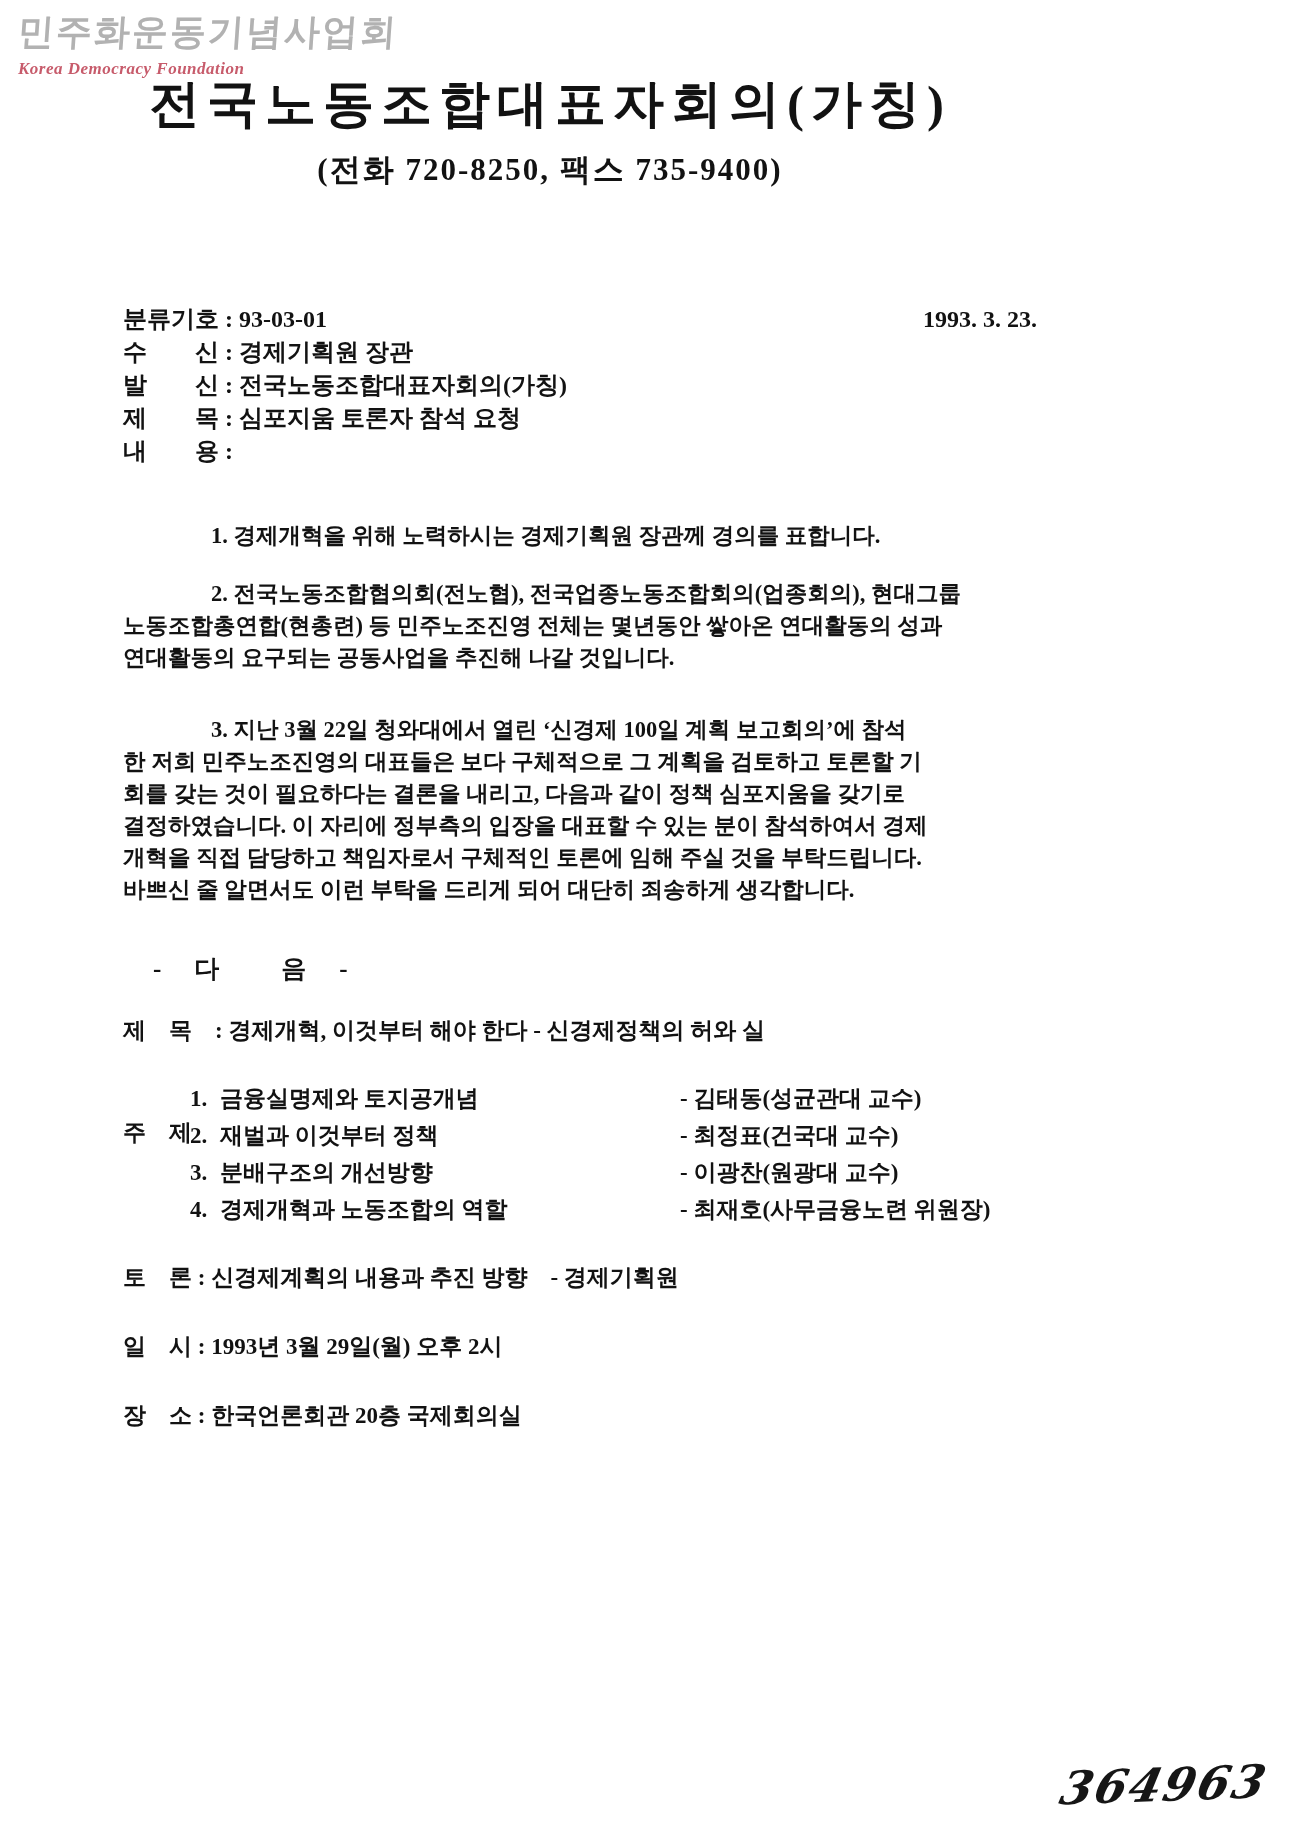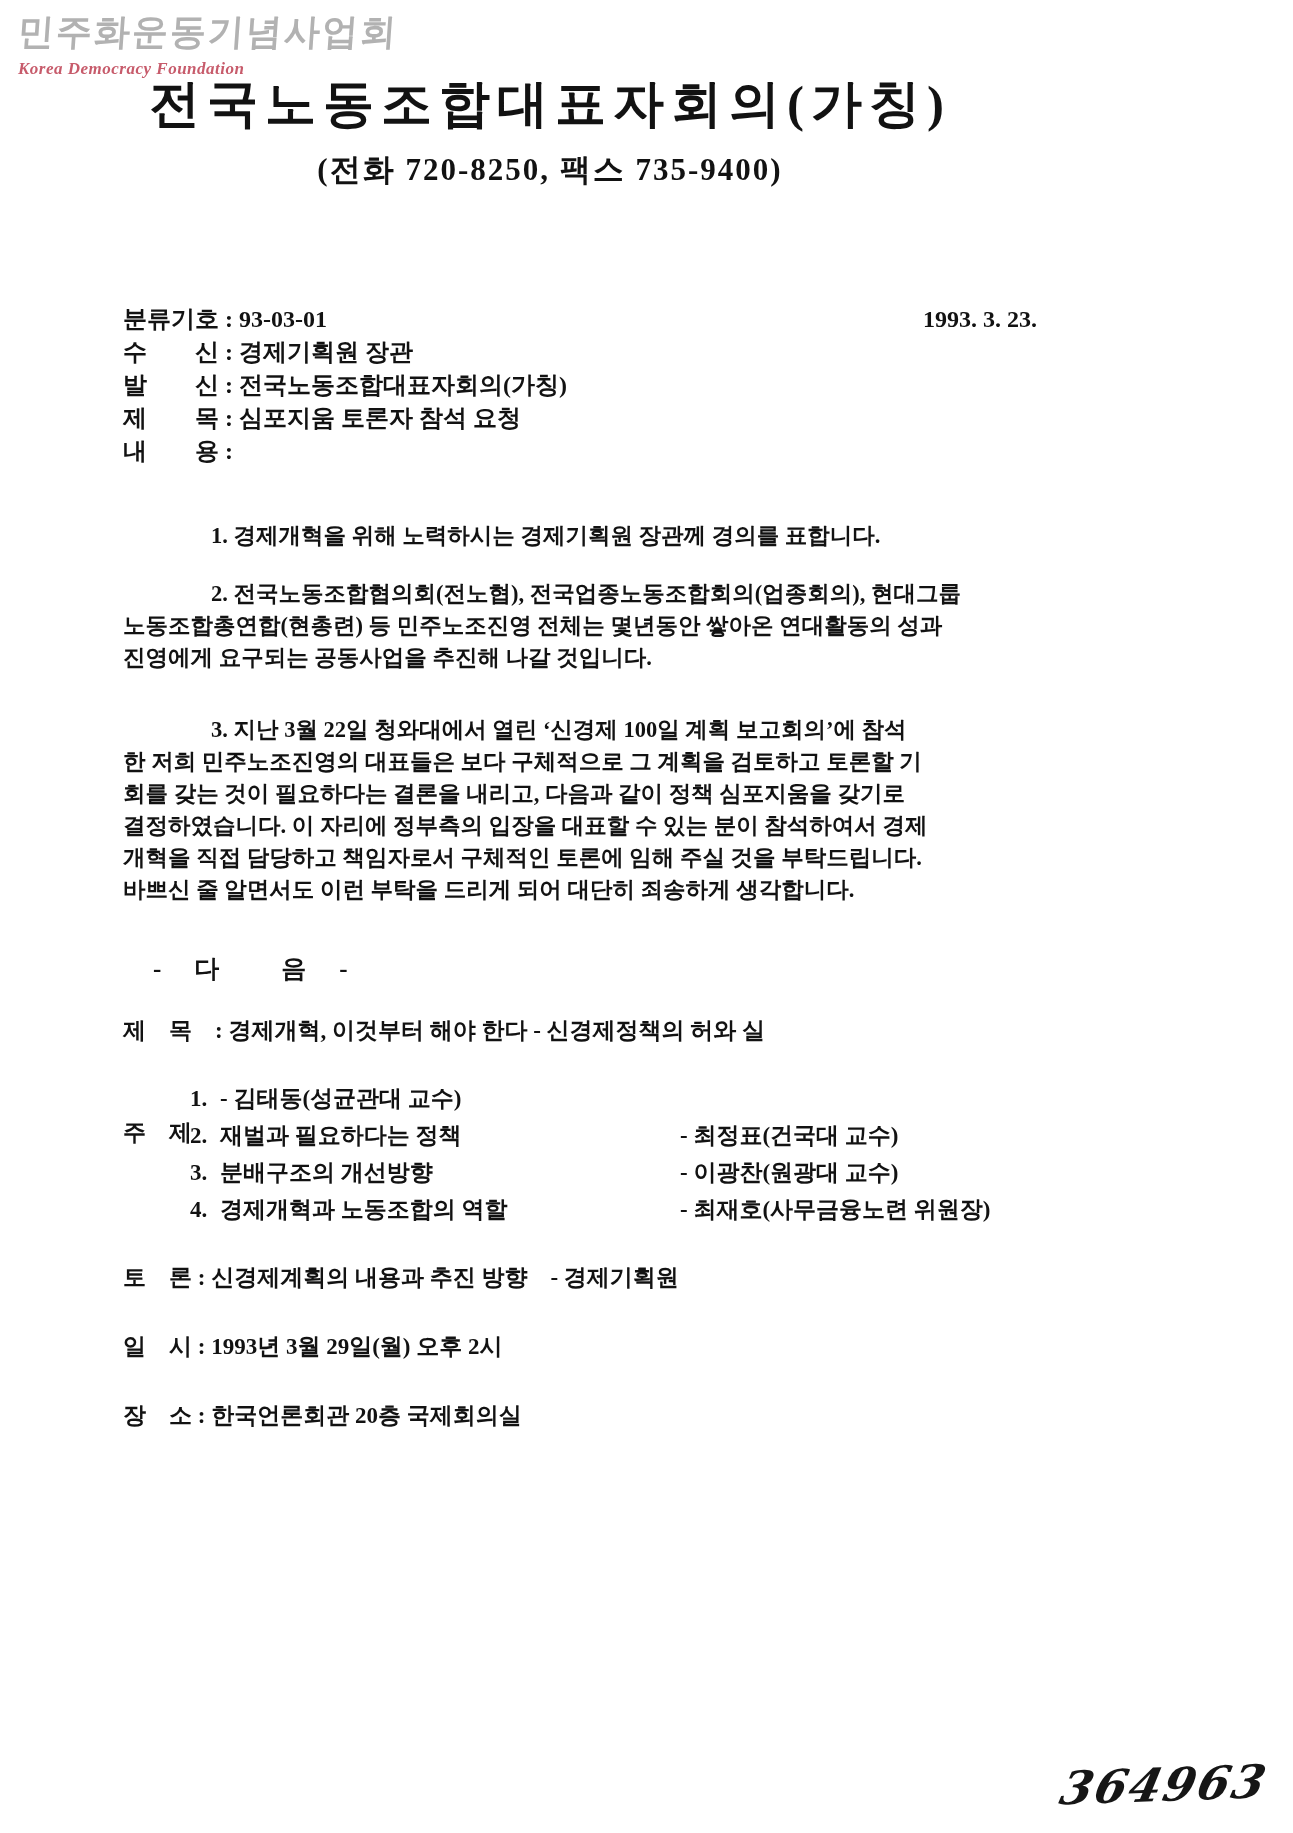--- a/index.html
+++ b/index.html
@@ -124,21 +124,21 @@
 
   <div class="content">
 
     <div class="para para1">
       <div class="line first">1. 경제개혁을 위해 노력하시는 경제기획원 장관께 경의를 표합니다.</div>
     </div>
 
     <div class="para para2">
       <div class="line first">2. 전국노동조합협의회(전노협), 전국업종노동조합회의(업종회의), 현대그룹</div>
       <div class="line">노동조합총연합(현총련) 등 민주노조진영 전체는 몇년동안 쌓아온 연대활동의 성과</div>
-      <div class="line">진영에게 요구되는 공동사업을 추진해 나갈 것입니다.</div>
+      <div class="line">연대활동의 요구되는 공동사업을 추진해 나갈 것입니다.</div>
     </div>
 
     <div class="para para3">
       <div class="line first">3. 지난 3월 22일 청와대에서 열린 ‘신경제 100일 계획 보고회의’에 참석</div>
       <div class="line">한 저희 민주노조진영의 대표들은 보다 구체적으로 그 계획을 검토하고 토론할 기</div>
       <div class="line">회를 갖는 것이 필요하다는 결론을 내리고, 다음과 같이 정책 심포지움을 갖기로</div>
       <div class="line">결정하였습니다. 이 자리에 정부측의 입장을 대표할 수 있는 분이 참석하여서 경제</div>
       <div class="line">개혁을 직접 담당하고 책임자로서 구체적인 토론에 임해 주실 것을 부탁드립니다.</div>
       <div class="line">바쁘신 줄 알면서도 이런 부탁을 드리게 되어 대단히 죄송하게 생각합니다.</div>
     </div>
@@ -148,25 +148,26 @@
     <div class="detail">
       <div class="subject-row">
         <span>제　목　:</span>
         <span>경제개혁, 이것부터 해야 한다 - 신경제정책의 허와 실</span>
       </div>
 
       <div class="topics">
         <span class="topics-label">주　제</span>
         <div class="topic-row">
           <span class="t-no">1.</span>
+          <span class="t-title">금융실명제와 토지공개념</span>
           <span class="t-speaker">- 김태동(성균관대 교수)</span>
         </div>
         <div class="topic-row">
           <span class="t-no">2.</span>
-          <span class="t-title">재벌과 필요하다는 정책</span>
+          <span class="t-title">재벌과 이것부터 정책</span>
           <span class="t-speaker">- 최정표(건국대 교수)</span>
         </div>
         <div class="topic-row">
           <span class="t-no">3.</span>
           <span class="t-title">분배구조의 개선방향</span>
           <span class="t-speaker">- 이광찬(원광대 교수)</span>
         </div>
         <div class="topic-row">
           <span class="t-no">4.</span>
           <span class="t-title">경제개혁과 노동조합의 역할</span>

